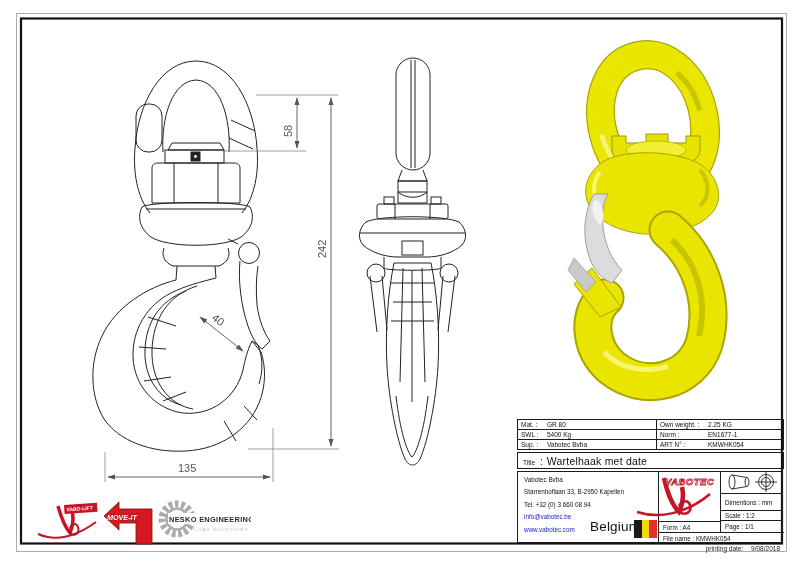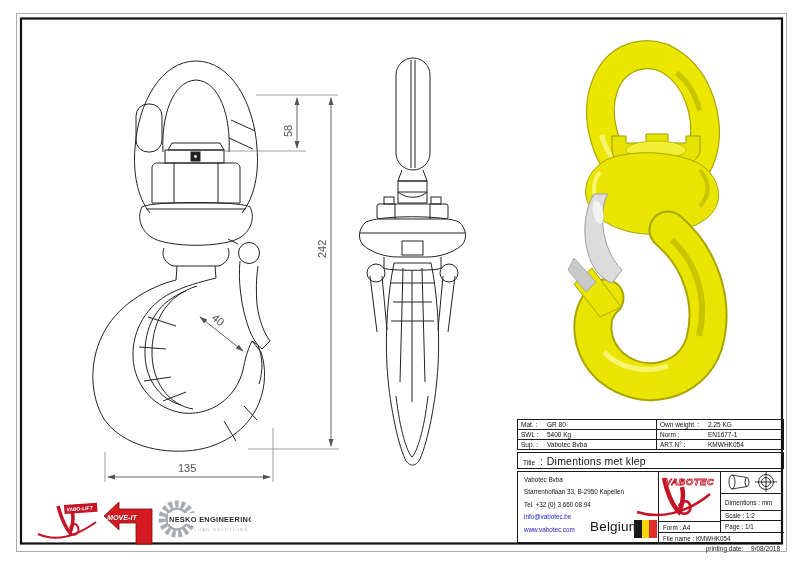--- a/index.html
+++ b/index.html
@@ -182,21 +182,21 @@
     <span class="lbl">Norm :</span><span>EN1677-1</span></div>
   <div class="cell c1 last">
     <span class="lbl">Sup. :</span><span>Vabotec Bvba</span></div>
   <div class="cell c2 last">
     <span class="lbl">ART N° :</span><span>KMWHK054</span></div>
 </div>
 
 <div class="tb titlebox">
   <span class="sm">Title</span>
   <span class="sep">:</span>
-  <span class="big">Dimentions met klep</span>
+  <span class="big">Wartelhaak met date</span>
 </div>
 
 <div class="tb main">
   <div class="company">
     <div class="line" style="top:4px">Vabotec Bvba</div>
     <div class="line" style="top:16px">Starrenhoflaan 33, B-2950 Kapellen</div>
     <div class="line" style="top:29px">Tel. +32 (0) 3 660 08 94</div>
     <div class="line blue" style="top:41px">info@vabotec.be</div>
     <div class="line blue" style="top:54px">www.vabotec.com</div>
     <div class="belgium">Belgium</div>

